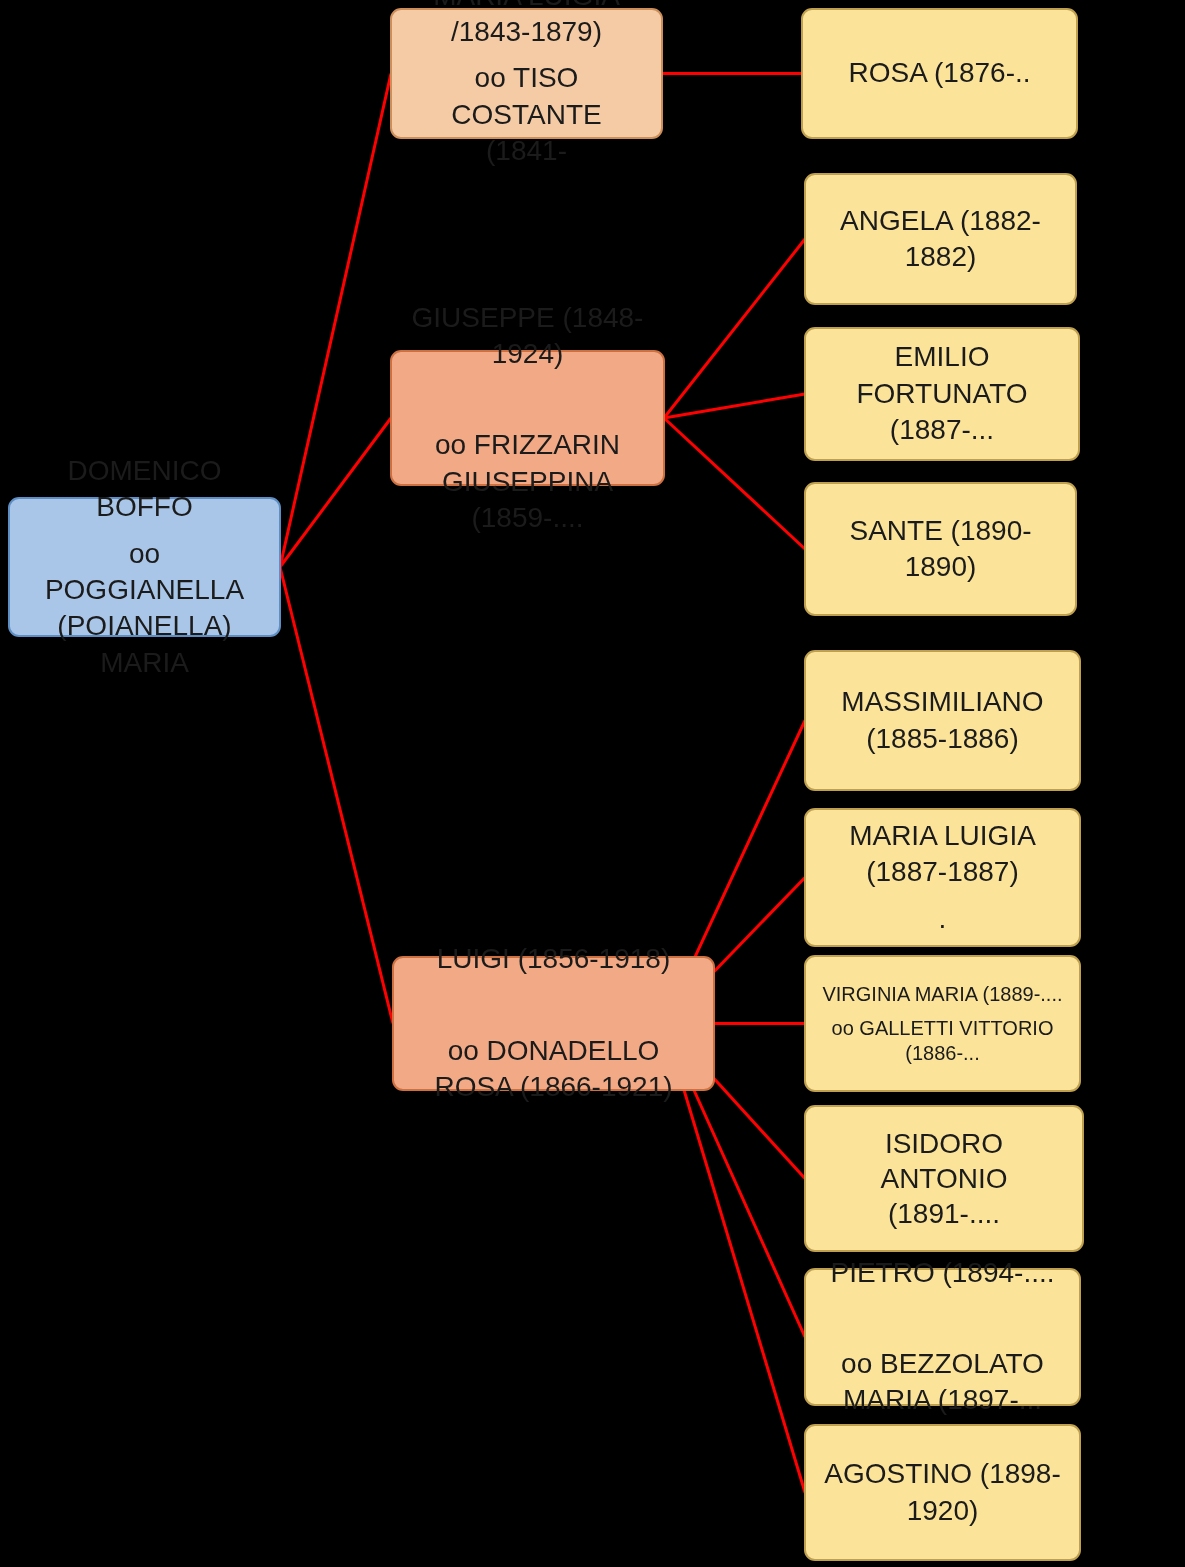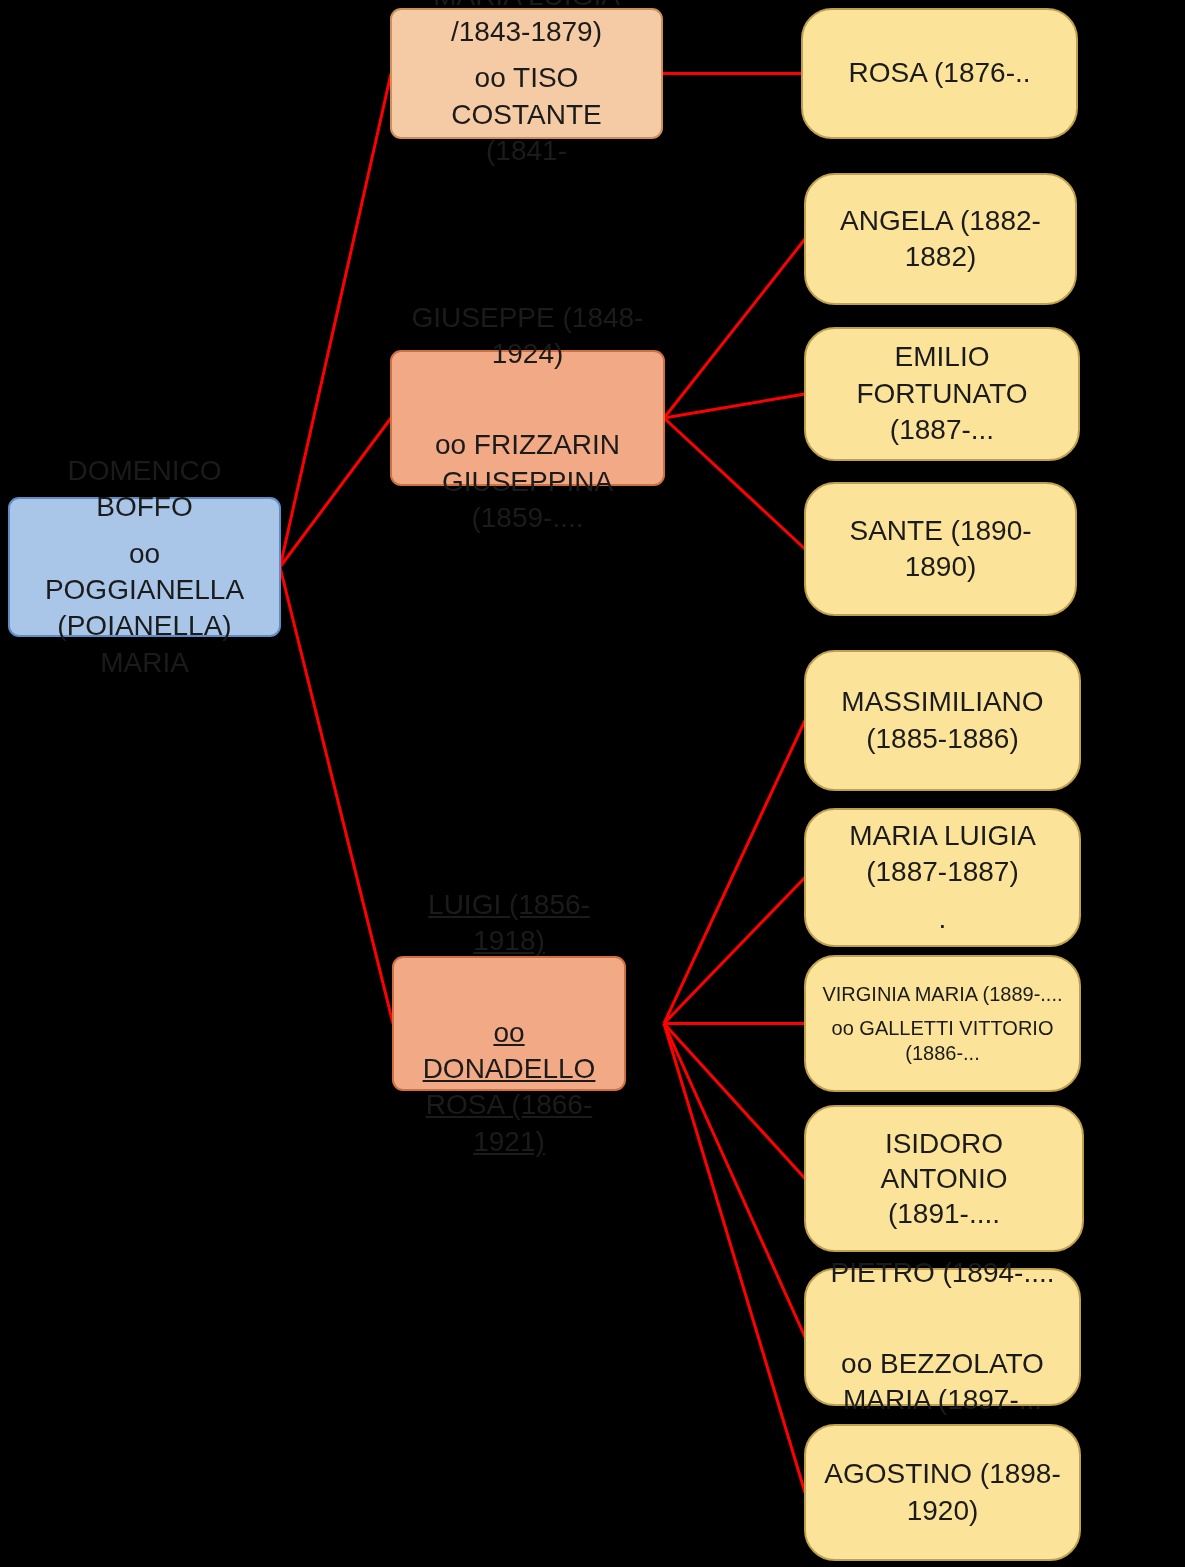--- a/index.html
+++ b/index.html
@@ -47,21 +47,20 @@
     border-color: var(--gen2-light-border, #CE8E5A);
   }
   .node.gen2 {
     background: var(--gen2-fill, #F2A985);
     border-color: var(--gen2-border, #CE7040);
     gap: 45px;
   }
   .node.gen3 {
     background: var(--gen3-fill, #FBE49A);
     border-color: var(--gen3-border, #BFA04F);
-    border-radius: 31px;
   }
 </style>
 </head>
 <body>
 
 <div id="canvas">
 
   <svg id="edges-svg">
       <line x1="280" y1="567" x2="391" y2="73.5" stroke="#FF0000" stroke-width="3"></line>
       <line x1="280" y1="567" x2="391" y2="418" stroke="#FF0000" stroke-width="3"></line>
@@ -86,21 +85,21 @@
   <div class="node gen2-light" style="left:390px; top:8px; width:273px; height:131px;">
     <p>MARIA LUIGIA /1843-1879)</p>
     <p>oo TISO COSTANTE (1841-</p>
   </div>
 
   <div class="node gen2" style="left:390px; top:350px; width:275px; height:136px;">
     <p>GIUSEPPE (1848-1924)</p>
     <p>oo FRIZZARIN GIUSEPPINA (1859-....</p>
   </div>
 
-  <div class="node gen2" style="left:392px; top:956px; width:234px; height:135px;text-decoration:underline;">
+  <div class="node gen2" style="left:392px; top:956px; width:323px; height:135px;">
     <p>LUIGI (1856-1918)</p>
     <p>oo DONADELLO ROSA (1866-1921)</p>
   </div>
 
   <div class="node gen3" style="left:801px; top:8px; width:277px; height:131px;">
     <p>ROSA (1876-..</p>
   </div>
 
   <div class="node gen3" style="left:804px; top:173px; width:273px; height:132px;">
     <p>ANGELA (1882-1882)</p>

